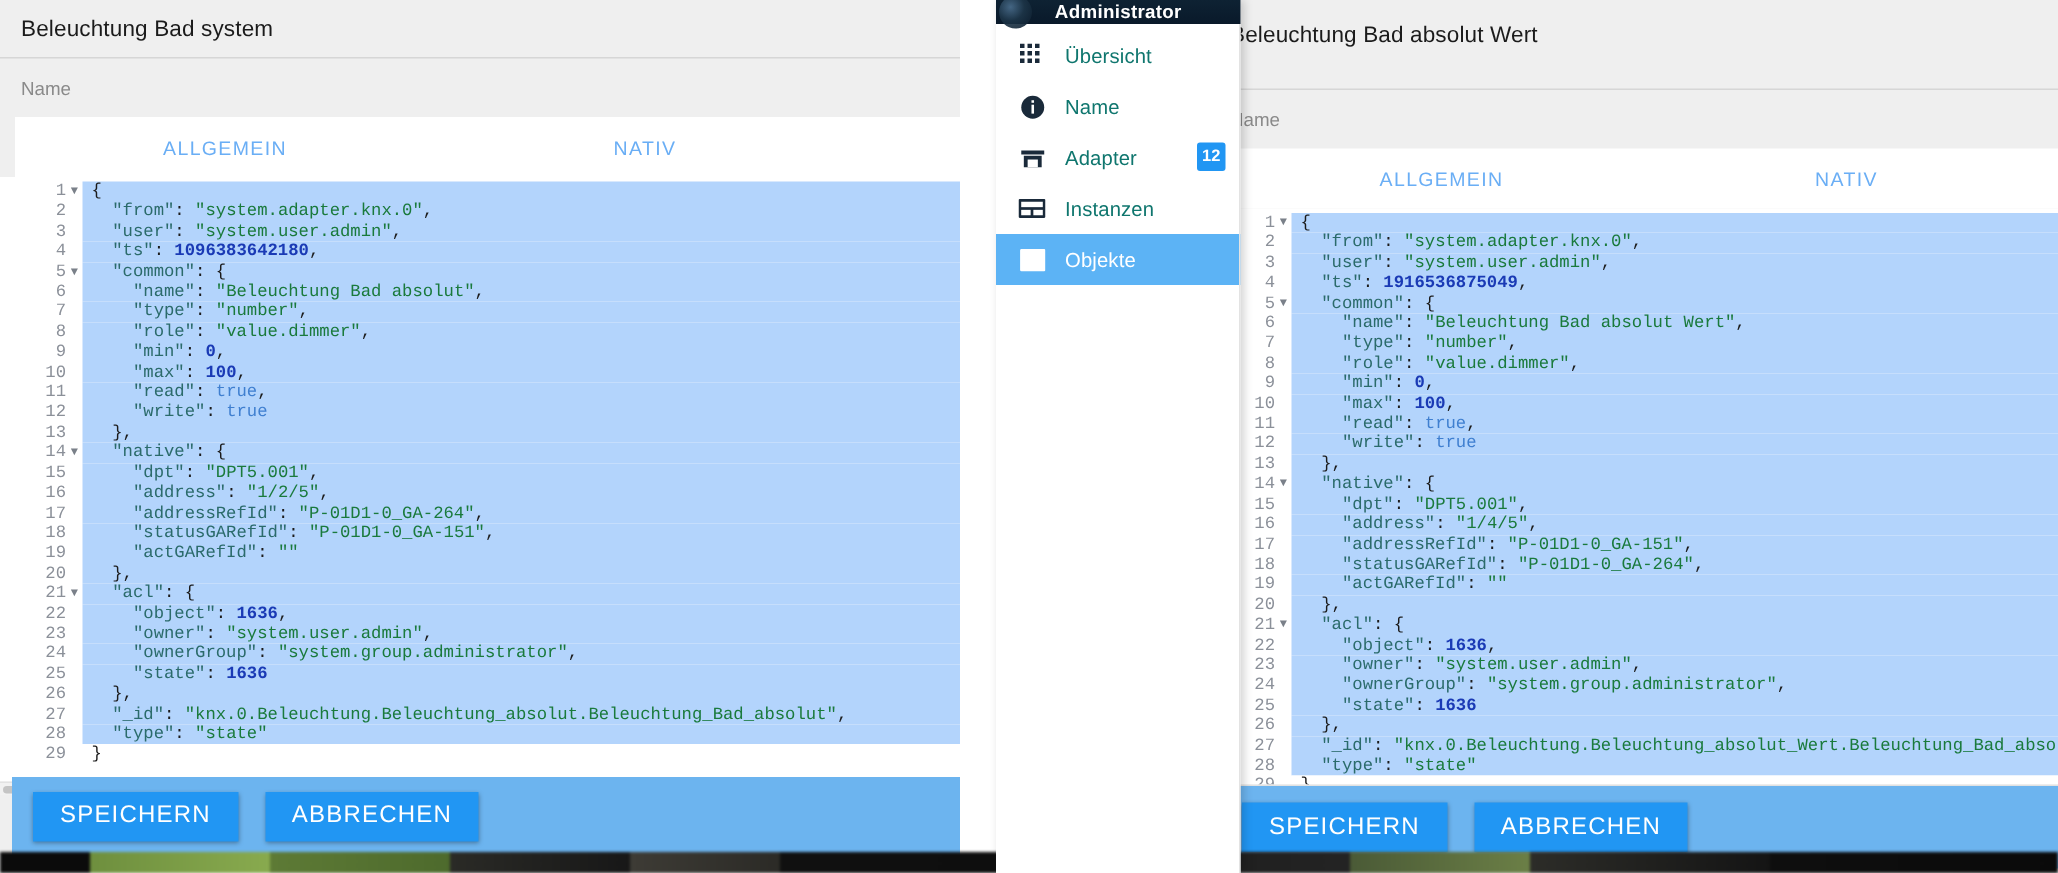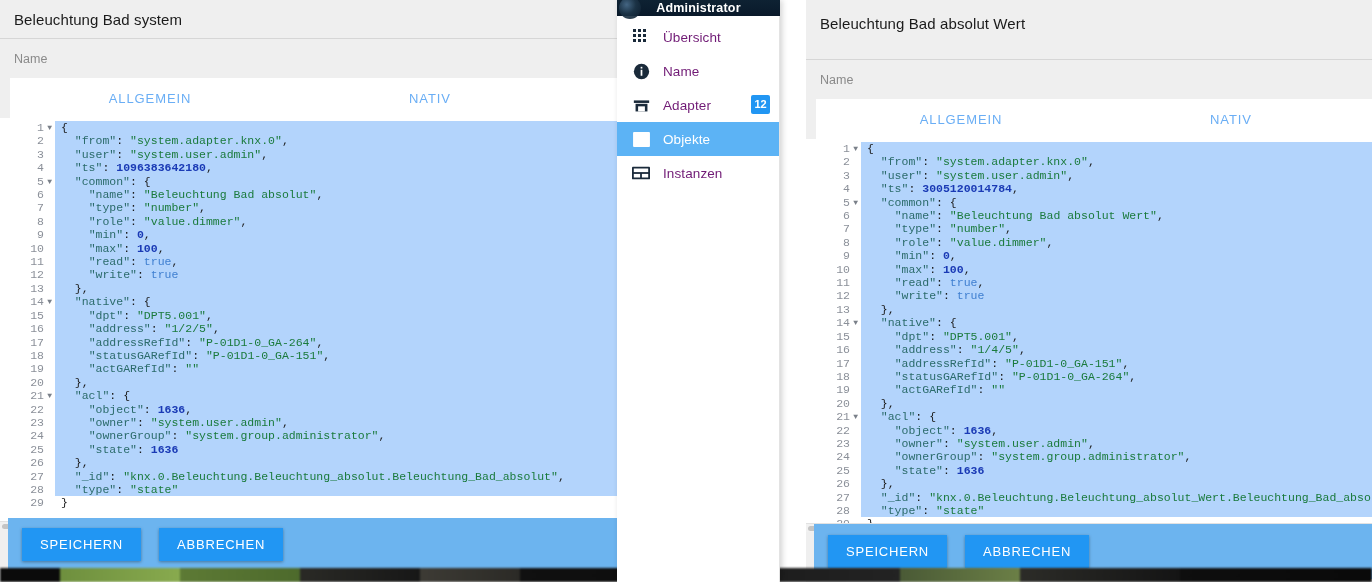--- a/index.html
+++ b/index.html
@@ -74,28 +74,28 @@
     background:#f1f1f1; border-top:1px solid #e2e2e2;
   }
   .editor-hscroll .thumb {
     position:absolute; top:2px; height:5px; background:#c4c4c4; border-radius:3px;
   }
 
   
   .footer { background:#6cb4ef; display:flex; align-items:center; }
   .btn {
     background:#2196f3; color:#fff; border:none;
-    font-size:13px; letter-spacing:.8px;
+    font-size:16px; letter-spacing:.8px;
     box-shadow:0 1px 3px rgba(0,0,0,.35);
     cursor:pointer; font-family:"Liberation Sans",sans-serif;
   }
 
   
   .sidebar {
-    position:absolute; left:617px; top:0; width:163px; height:582px;
+    position:absolute; left:664px; top:0; width:163px; height:582px;
     background:#ffffff; box-shadow:2px 0 6px rgba(0,0,0,.18); z-index:20;
   }
   .sidebar-header {
     height:16px; background:linear-gradient(180deg,#0e2233 0%,#09192a 100%);
     display:flex; align-items:center; justify-content:center; position:relative;
   }
   .sidebar-logo {
     position:absolute; left:2px; top:-3px; width:22px; height:22px;
     border-radius:50%;
     background:radial-gradient(circle at 35% 35%, #4a6d8c 0%, #1d3548 45%, #0a1a2a 100%);
@@ -107,21 +107,21 @@
   .nav-item {
     height:34px; display:flex; align-items:center; padding-left:14px;
     cursor:pointer; position:relative;
   }
   .nav-item.active { background:#5cb3f5; }
   .nav-ico {
     width:20px; height:20px; flex:0 0 20px; margin-right:12px;
     display:flex; align-items:center; justify-content:center; color:#1a2a3a;
   }
   .nav-item.active .nav-ico { color:#ffffff; }
-  .nav-label { font-size:13.5px; color:#701a75; letter-spacing:.1px; }
+  .nav-label { font-size:13.5px; color:#0f766e; letter-spacing:.1px; }
   .nav-item.active .nav-label { color:#ffffff; }
   .nav-badge {
     position:absolute; right:10px; top:7px;
     background:#2196f3; color:#fff; font-size:11px; font-weight:bold;
     min-width:19px; height:19px; line-height:19px; text-align:center;
     border-radius:2px; padding:0 3px;
   }
   .sidebar-edge {
     position:absolute; right:0; top:16px; width:1px; height:566px; background:#e3e3e3;
   }
@@ -198,21 +198,21 @@
     <div class="tabbar" style="margin-left:10px; width:556px; height:40px;">
       <div class="tab" style="width:290px;">ALLGEMEIN</div>
       <div class="tab" style="width:250px;">NATIV</div>
     </div>
 
     <div class="editor" style="width:566px; height:393px;">
       <div class="code-rows" id="code-right" style="font-size:11.5px; line-height:13.4px; padding-top:3px;">
           <div class="crow"><div class="gutter" style="width: 55px; padding-right: 11px;">1<span class="fold">▼</span></div><div class="codetext"><span class="tok-punc">{</span></div></div>
           <div class="crow"><div class="gutter" style="width: 55px; padding-right: 11px;">2</div><div class="codetext"><span class="tok-punc"> </span><span class="tok-punc"> </span><span class="tok-key">"from"</span><span class="tok-punc">:</span><span class="tok-punc"> </span><span class="tok-str">"system.adapter.knx.0"</span><span class="tok-punc">,</span></div></div>
           <div class="crow"><div class="gutter" style="width: 55px; padding-right: 11px;">3</div><div class="codetext"><span class="tok-punc"> </span><span class="tok-punc"> </span><span class="tok-key">"user"</span><span class="tok-punc">:</span><span class="tok-punc"> </span><span class="tok-str">"system.user.admin"</span><span class="tok-punc">,</span></div></div>
-          <div class="crow"><div class="gutter" style="width: 55px; padding-right: 11px;">4</div><div class="codetext"><span class="tok-punc"> </span><span class="tok-punc"> </span><span class="tok-key">"ts"</span><span class="tok-punc">:</span><span class="tok-punc"> </span><span class="tok-num">3005120014784</span><span class="tok-punc">,</span></div></div>
+          <div class="crow"><div class="gutter" style="width: 55px; padding-right: 11px;">4</div><div class="codetext"><span class="tok-punc"> </span><span class="tok-punc"> </span><span class="tok-key">"ts"</span><span class="tok-punc">:</span><span class="tok-punc"> </span><span class="tok-num">1916536875049</span><span class="tok-punc">,</span></div></div>
           <div class="crow"><div class="gutter" style="width: 55px; padding-right: 11px;">5<span class="fold">▼</span></div><div class="codetext"><span class="tok-punc"> </span><span class="tok-punc"> </span><span class="tok-key">"common"</span><span class="tok-punc">:</span><span class="tok-punc"> </span><span class="tok-punc">{</span></div></div>
           <div class="crow"><div class="gutter" style="width: 55px; padding-right: 11px;">6</div><div class="codetext"><span class="tok-punc"> </span><span class="tok-punc"> </span><span class="tok-punc"> </span><span class="tok-punc"> </span><span class="tok-key">"name"</span><span class="tok-punc">:</span><span class="tok-punc"> </span><span class="tok-str">"Beleuchtung Bad absolut Wert"</span><span class="tok-punc">,</span></div></div>
           <div class="crow"><div class="gutter" style="width: 55px; padding-right: 11px;">7</div><div class="codetext"><span class="tok-punc"> </span><span class="tok-punc"> </span><span class="tok-punc"> </span><span class="tok-punc"> </span><span class="tok-key">"type"</span><span class="tok-punc">:</span><span class="tok-punc"> </span><span class="tok-str">"number"</span><span class="tok-punc">,</span></div></div>
           <div class="crow"><div class="gutter" style="width: 55px; padding-right: 11px;">8</div><div class="codetext"><span class="tok-punc"> </span><span class="tok-punc"> </span><span class="tok-punc"> </span><span class="tok-punc"> </span><span class="tok-key">"role"</span><span class="tok-punc">:</span><span class="tok-punc"> </span><span class="tok-str">"value.dimmer"</span><span class="tok-punc">,</span></div></div>
           <div class="crow"><div class="gutter" style="width: 55px; padding-right: 11px;">9</div><div class="codetext"><span class="tok-punc"> </span><span class="tok-punc"> </span><span class="tok-punc"> </span><span class="tok-punc"> </span><span class="tok-key">"min"</span><span class="tok-punc">:</span><span class="tok-punc"> </span><span class="tok-num">0</span><span class="tok-punc">,</span></div></div>
           <div class="crow"><div class="gutter" style="width: 55px; padding-right: 11px;">10</div><div class="codetext"><span class="tok-punc"> </span><span class="tok-punc"> </span><span class="tok-punc"> </span><span class="tok-punc"> </span><span class="tok-key">"max"</span><span class="tok-punc">:</span><span class="tok-punc"> </span><span class="tok-num">100</span><span class="tok-punc">,</span></div></div>
           <div class="crow"><div class="gutter" style="width: 55px; padding-right: 11px;">11</div><div class="codetext"><span class="tok-punc"> </span><span class="tok-punc"> </span><span class="tok-punc"> </span><span class="tok-punc"> </span><span class="tok-key">"read"</span><span class="tok-punc">:</span><span class="tok-punc"> </span><span class="tok-bool">true</span><span class="tok-punc">,</span></div></div>
           <div class="crow"><div class="gutter" style="width: 55px; padding-right: 11px;">12</div><div class="codetext"><span class="tok-punc"> </span><span class="tok-punc"> </span><span class="tok-punc"> </span><span class="tok-punc"> </span><span class="tok-key">"write"</span><span class="tok-punc">:</span><span class="tok-punc"> </span><span class="tok-bool">true</span></div></div>
           <div class="crow"><div class="gutter" style="width: 55px; padding-right: 11px;">13</div><div class="codetext"><span class="tok-punc"> </span><span class="tok-punc"> </span><span class="tok-punc">}</span><span class="tok-punc">,</span></div></div>
           <div class="crow"><div class="gutter" style="width: 55px; padding-right: 11px;">14<span class="fold">▼</span></div><div class="codetext"><span class="tok-punc"> </span><span class="tok-punc"> </span><span class="tok-key">"native"</span><span class="tok-punc">:</span><span class="tok-punc"> </span><span class="tok-punc">{</span></div></div>
@@ -279,43 +279,43 @@
           <span class="nav-ico">
             <svg width="17" height="17" viewBox="0 0 20 20" fill="currentColor">
               <path d="M1 4h18v3H1z"></path>
               <path d="M3 8h14v9H3z"></path>
               <rect x="6" y="11" width="8" height="6" fill="#fff"></rect>
             </svg>
           </span>
           <span class="nav-label">Adapter</span>
           <span class="nav-badge">12</span>
         </div>
+        <div class="nav-item">
+          <span class="nav-ico">
+            <svg width="18" height="14" viewBox="0 0 20 14" fill="currentColor">
+              <rect x="0" y="0" width="20" height="14" rx="1"></rect>
+              <rect x="2" y="2" width="16" height="4" fill="#fff"></rect>
+              <rect x="2" y="8" width="7" height="4" fill="#fff"></rect>
+              <rect x="11" y="8" width="7" height="4" fill="#fff"></rect>
+            </svg>
+          </span>
+          <span class="nav-label">Instanzen</span>
+        </div>
         <div class="nav-item active">
           <span class="nav-ico">
             <svg width="17" height="15" viewBox="0 0 18 16" fill="currentColor">
               <rect x="0" y="0" width="18" height="16" rx="1"></rect>
               <rect x="1.5" y="2" width="3.5" height="3" fill="#fff"></rect>
               <rect x="6.5" y="2" width="10" height="3" fill="#fff"></rect>
               <rect x="1.5" y="6.5" width="3.5" height="3" fill="#fff"></rect>
               <rect x="6.5" y="6.5" width="10" height="3" fill="#fff"></rect>
               <rect x="1.5" y="11" width="3.5" height="3" fill="#fff"></rect>
               <rect x="6.5" y="11" width="10" height="3" fill="#fff"></rect>
             </svg>
           </span>
           <span class="nav-label">Objekte</span>
         </div>
-        <div class="nav-item">
-          <span class="nav-ico">
-            <svg width="18" height="14" viewBox="0 0 20 14" fill="currentColor">
-              <rect x="0" y="0" width="20" height="14" rx="1"></rect>
-              <rect x="2" y="2" width="16" height="4" fill="#fff"></rect>
-              <rect x="2" y="8" width="7" height="4" fill="#fff"></rect>
-              <rect x="11" y="8" width="7" height="4" fill="#fff"></rect>
-            </svg>
-          </span>
-          <span class="nav-label">Instanzen</span>
-        </div>
       </div>
     <div class="sidebar-edge"></div>
   </div>
 
   <div class="desktop-strip"></div>
 </div>
 
 </body></html>

